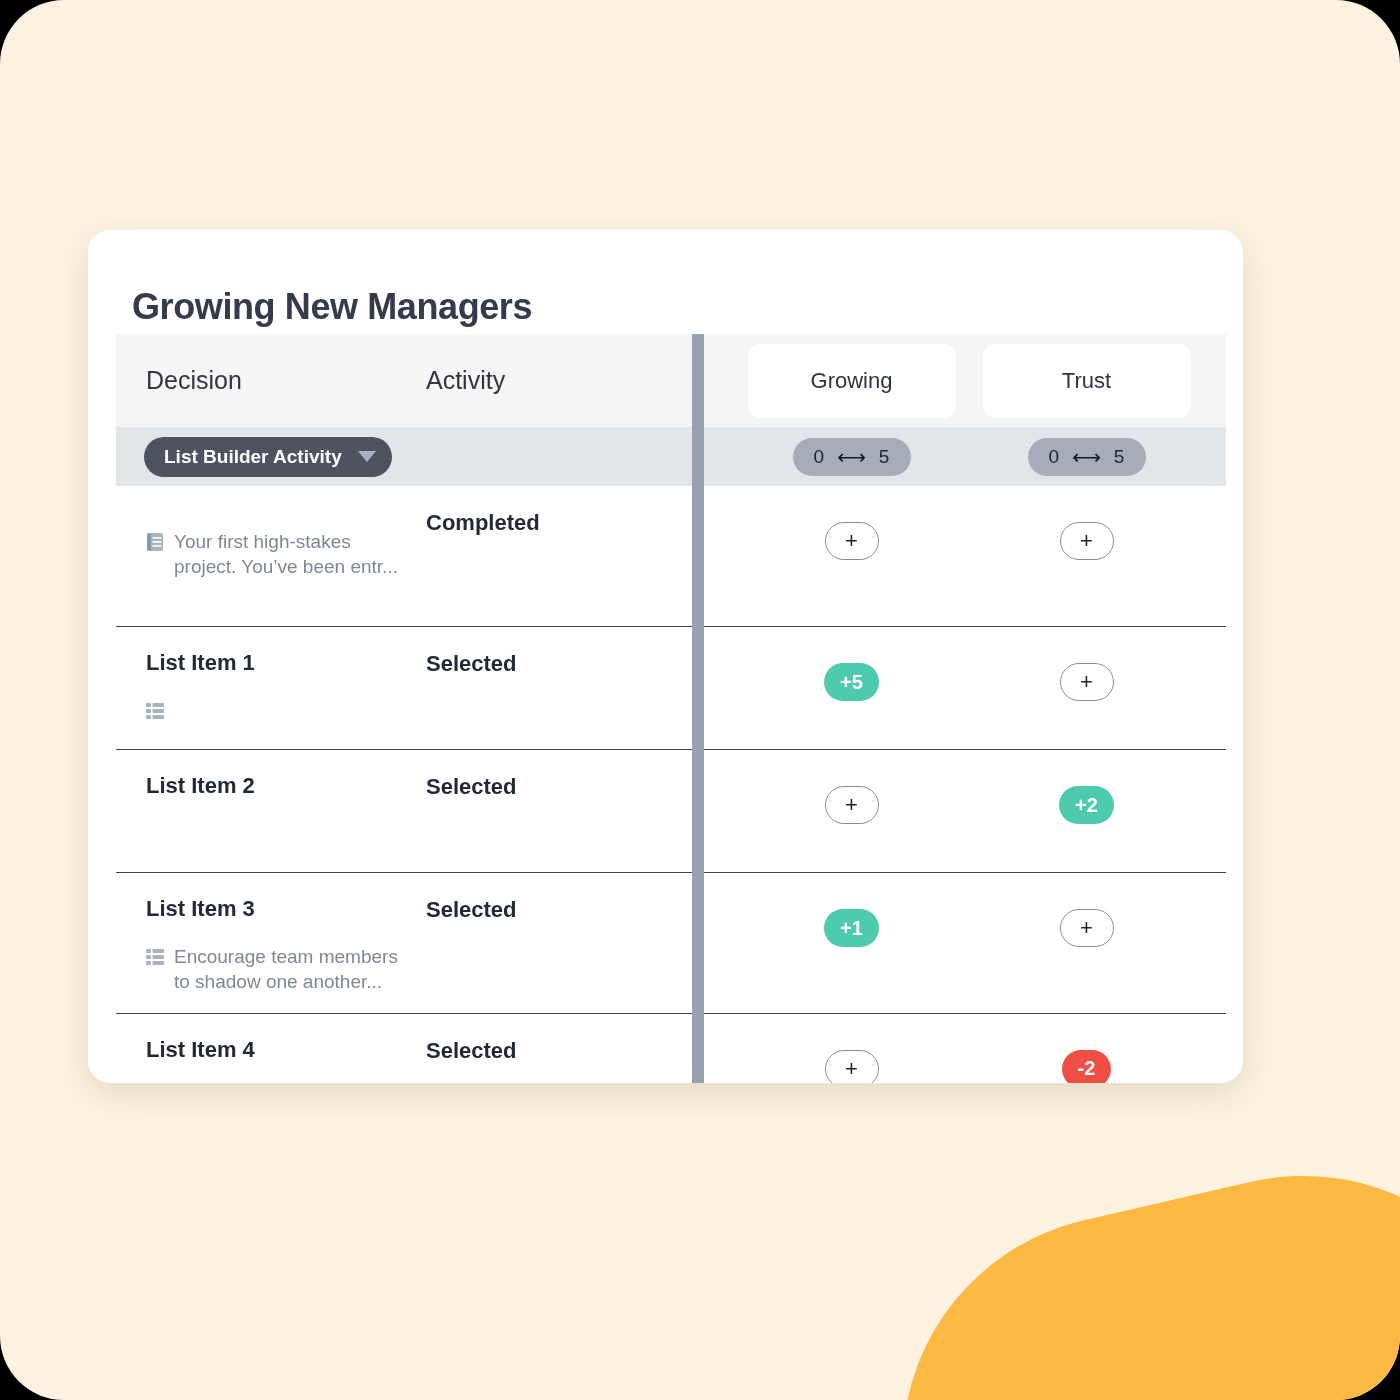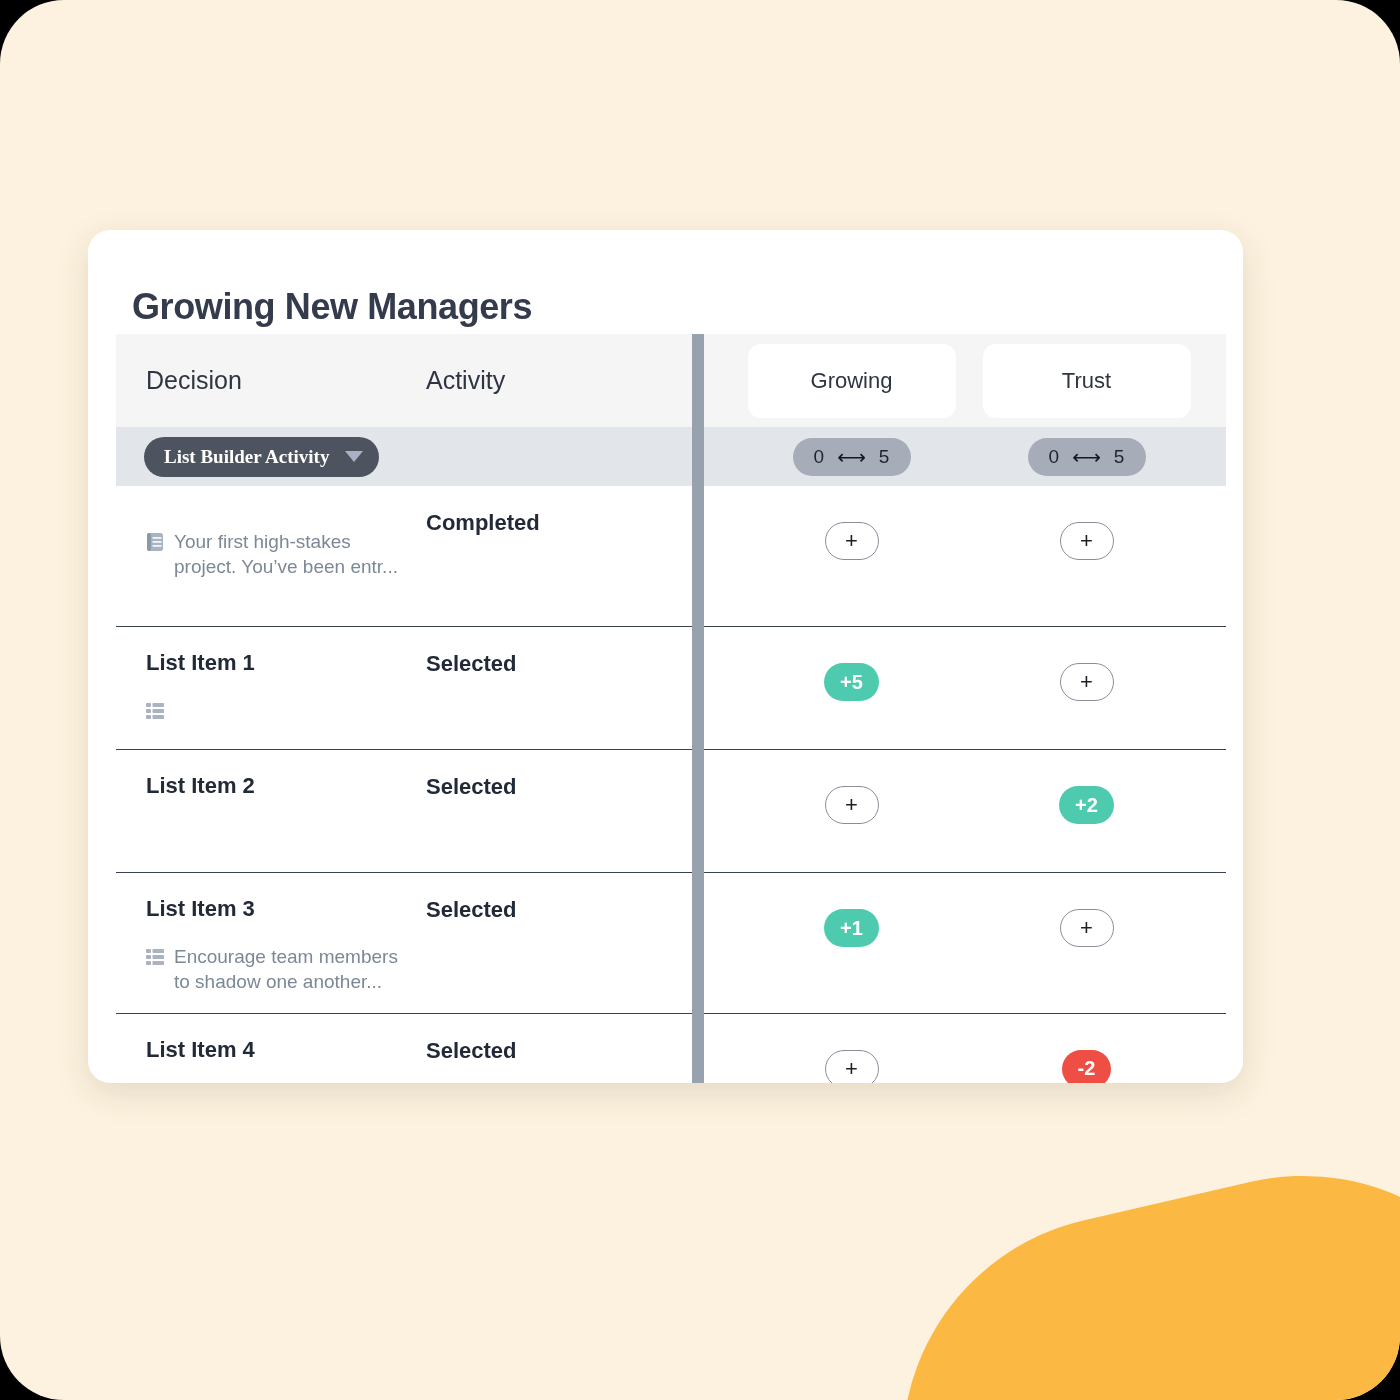--- a/index.html
+++ b/index.html
@@ -121,21 +121,20 @@
     height: 40px;
     background: #4e545f;
     border-radius: 22px;
     display: inline-flex;
     align-items: center;
     padding: 0 16px 0 20px;
     color: #ffffff;
     font-size: 19px;
     font-weight: bold;
     gap: 16px;
-    font-family: Liberation Serif, serif;
   }
   .caret {
     width: 0; height: 0;
     border-left: 9px solid transparent;
     border-right: 9px solid transparent;
     border-top: 11px solid #aab1c6;
   }
   .range-pill {
     width: 118px;
     height: 38px;

